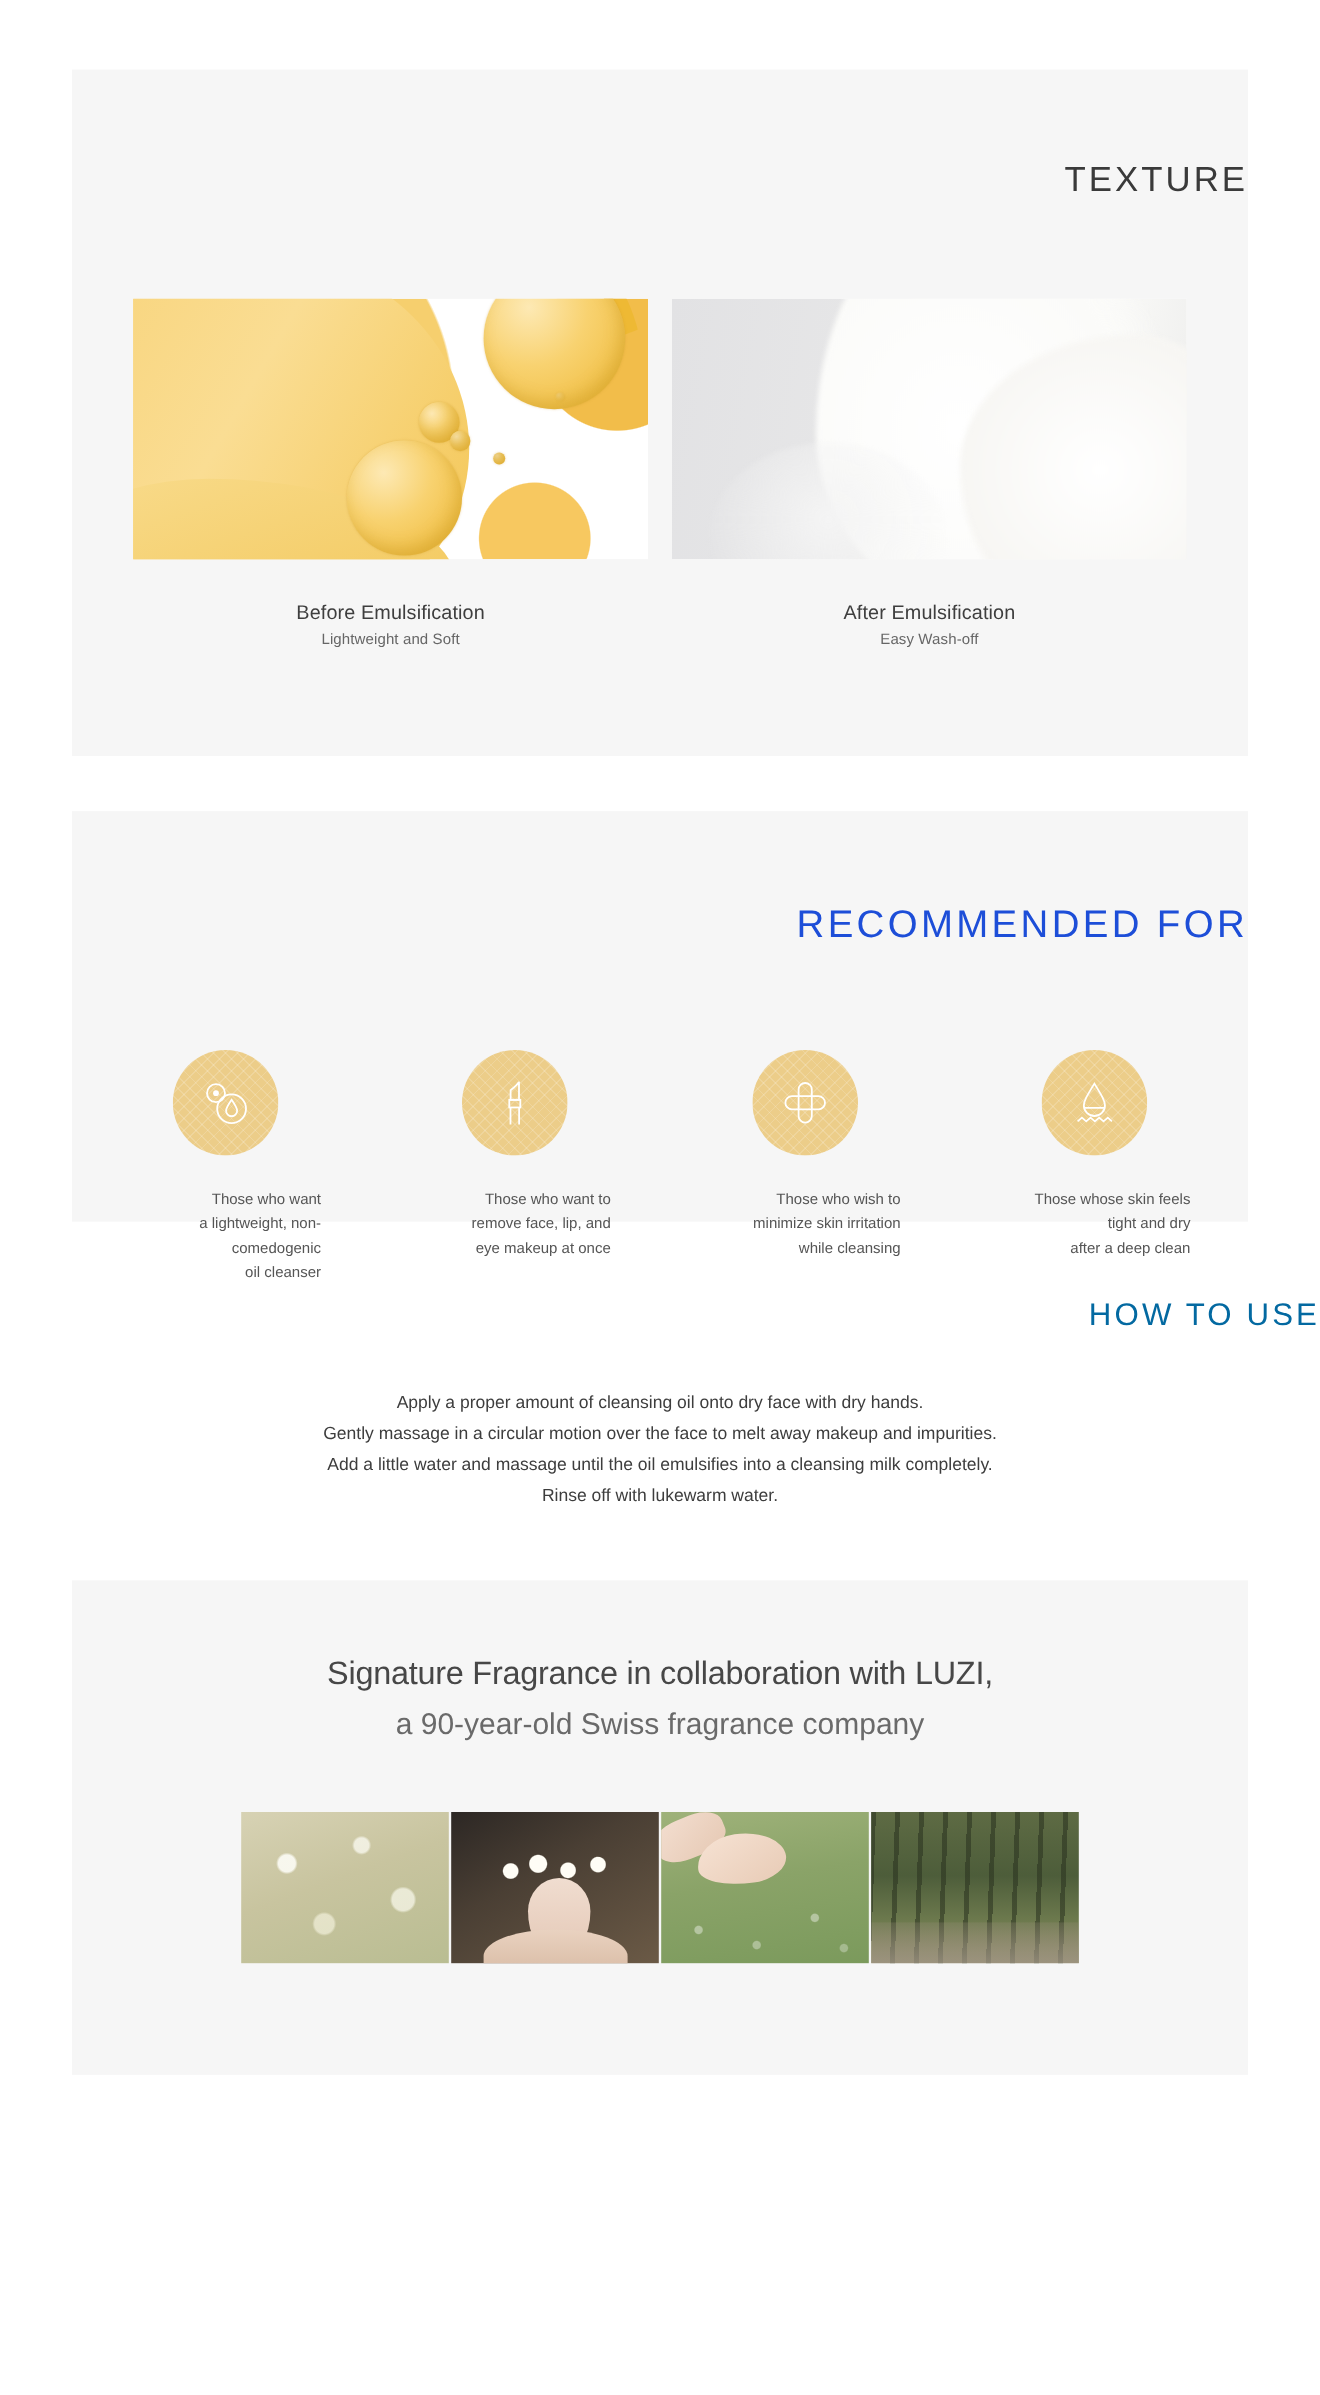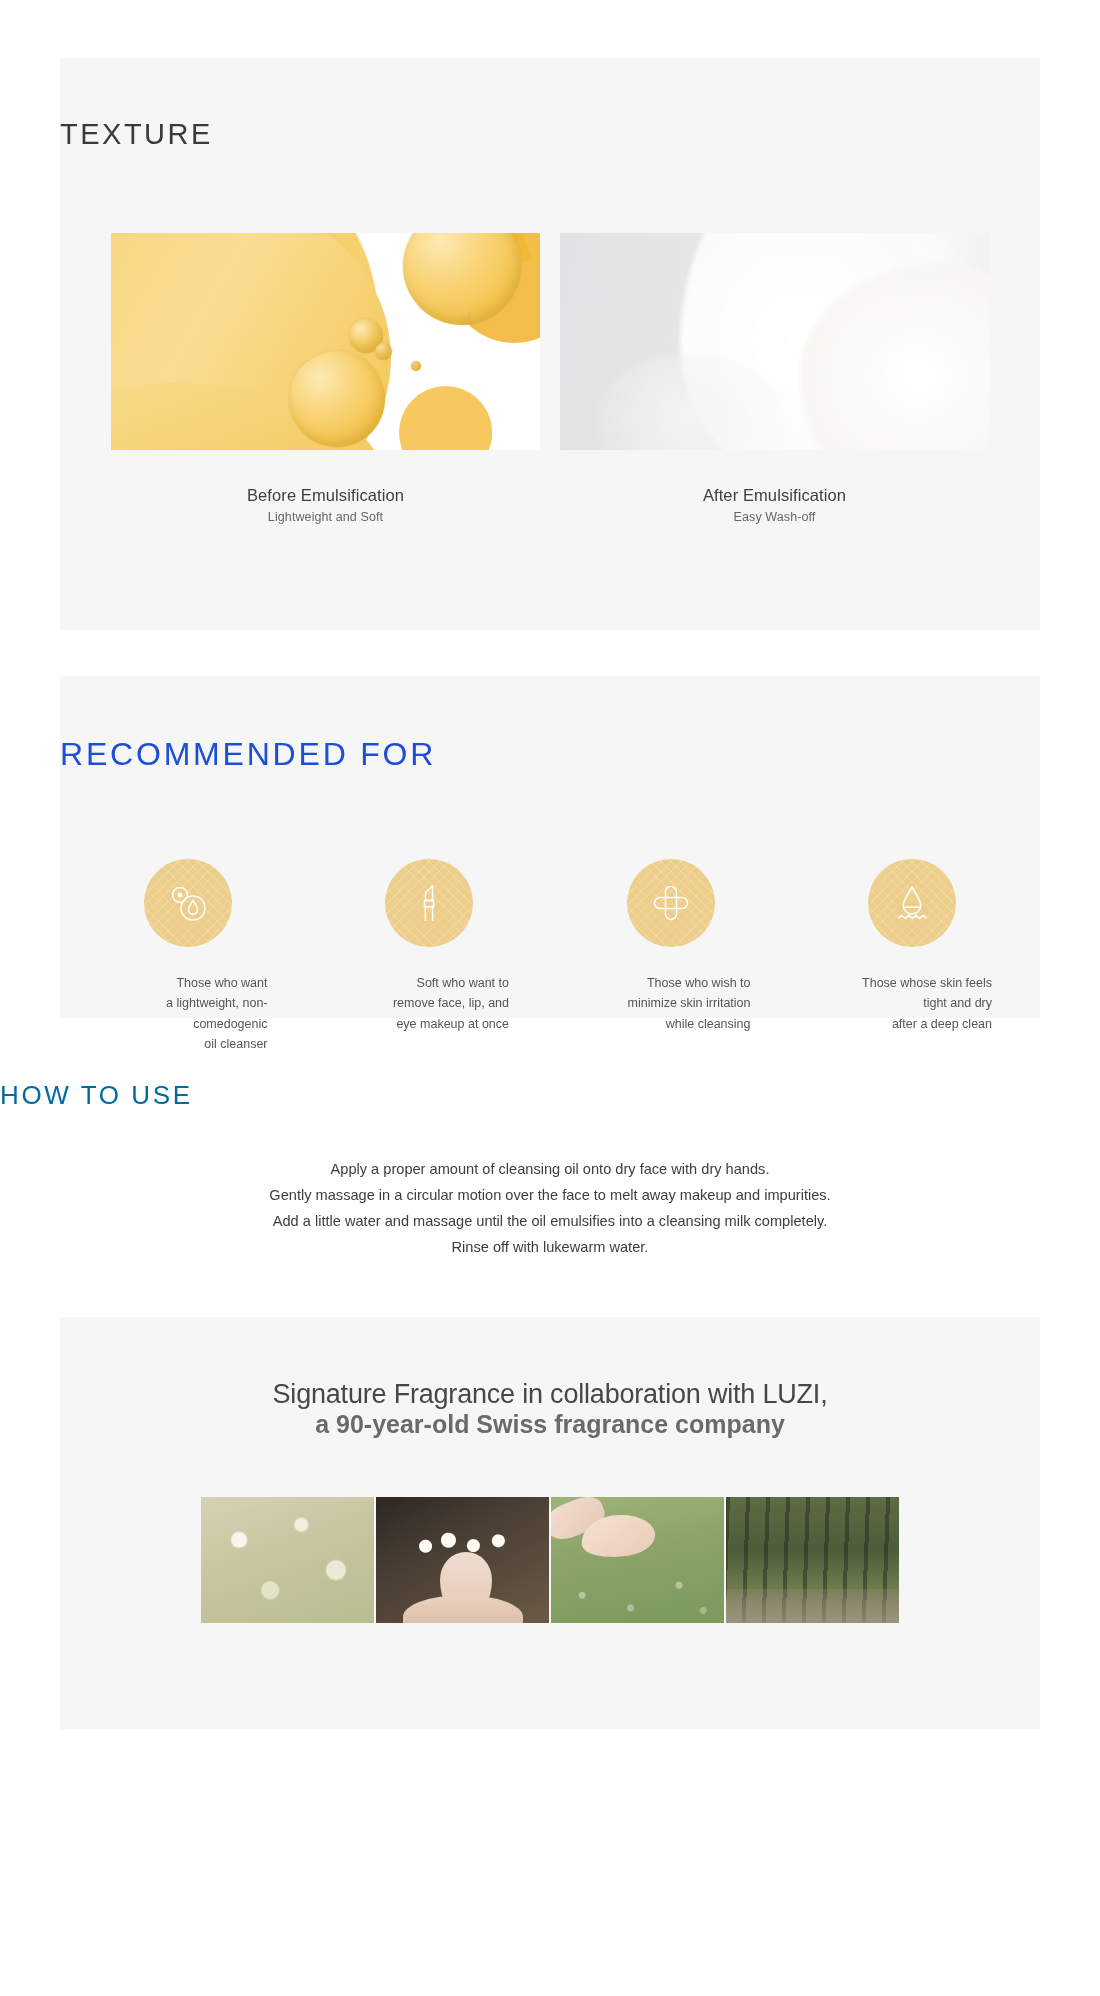--- a/index.html
+++ b/index.html
@@ -11,26 +11,27 @@
   }
   body { width: 1100px; min-height: 1996px; position: relative; }
 
   
   .panel {
     background: #f6f6f6;
     margin: 0 auto;
     width: 980px;
   }
   .sec-title {
-    text-align: left;
+    text-align: right;
     color: #3a3a3a;
     font-weight: 300;
     letter-spacing: 2.2px;
     font-family: "Liberation Sans", sans-serif;
     font-stretch: condensed;
+    margin-top: 16px;
   }
 
   
   #texture-panel {
     margin-top: 58px;
     padding: 60px 0 55px 0;
     height: 572px;
   }
   #texture-title {
     font-size: 29px;
@@ -195,21 +196,21 @@
     margin-top: 56px;
     padding: 62px 0 70px 0;
     height: 412px;
   }
   .frag-h {
     text-align: center;
     color: #474747;
     font-weight: 400;
   }
   #frag-line1 { font-size: 27px; letter-spacing: -.2px; }
-  #frag-line2 { font-size: 25px; color: #6a6a6a; font-weight: 700; }
+  #frag-line2 { font-size: 25px; color: #6a6a6a; margin-top: 13px; font-weight: 400; }
   .frag-row {
     display: flex;
     justify-content: center;
     gap: 2px;
     margin-top: 58px;
     padding: 0 42px;
   }
   .frag-img {
     width: 173px;
     height: 126px;
@@ -350,21 +351,21 @@
     </div>
 
     <div class="rec-item">
       <div class="rec-circle">
         <svg width="46" height="46" viewBox="0 0 46 46" fill="none" stroke="#ffffff" stroke-width="1.5">
           <path d="M19.5 20.5 L19.5 12.5 C19.5 12.5 25.5 7.5 26.5 5.5 L26.5 20.5 Z"></path>
           <rect x="18.4" y="20.5" width="9.2" height="6.4"></rect>
           <path d="M19.4 26.9 L19.4 41 M26.6 26.9 L26.6 41"></path>
         </svg>
       </div>
-      <div class="rec-cap" style="white-space:pre-line">Soft who want to
+      <div class="rec-cap" style="white-space:pre-line">Those who want to
 remove face, lip, and
 eye makeup at once</div>
     </div>
 
     <div class="rec-item">
       <div class="rec-circle">
         <svg width="44" height="44" viewBox="0 0 44 44" fill="none" stroke="#ffffff" stroke-width="1.5">
           <rect x="16.5" y="5.5" width="11" height="33" rx="5.5"></rect>
           <rect x="5.5" y="16.5" width="33" height="11" rx="5.5"></rect>
         </svg>

